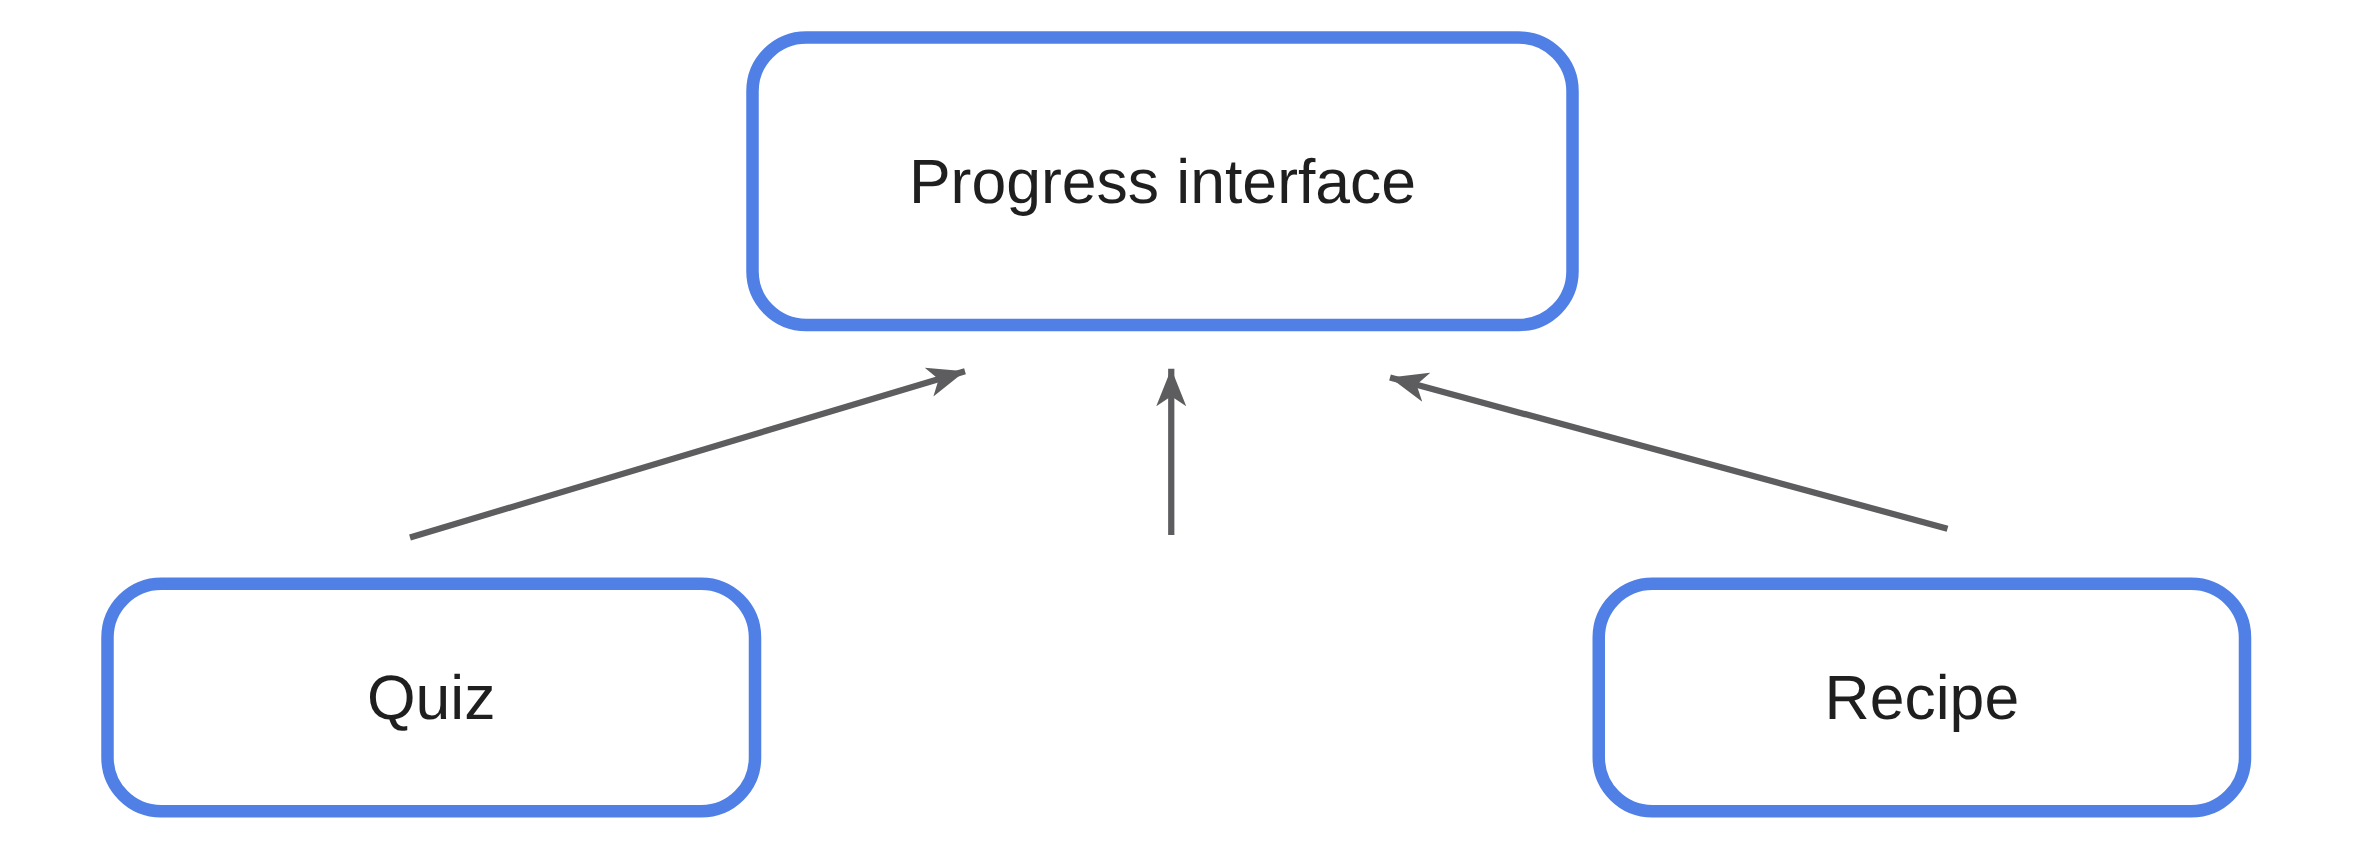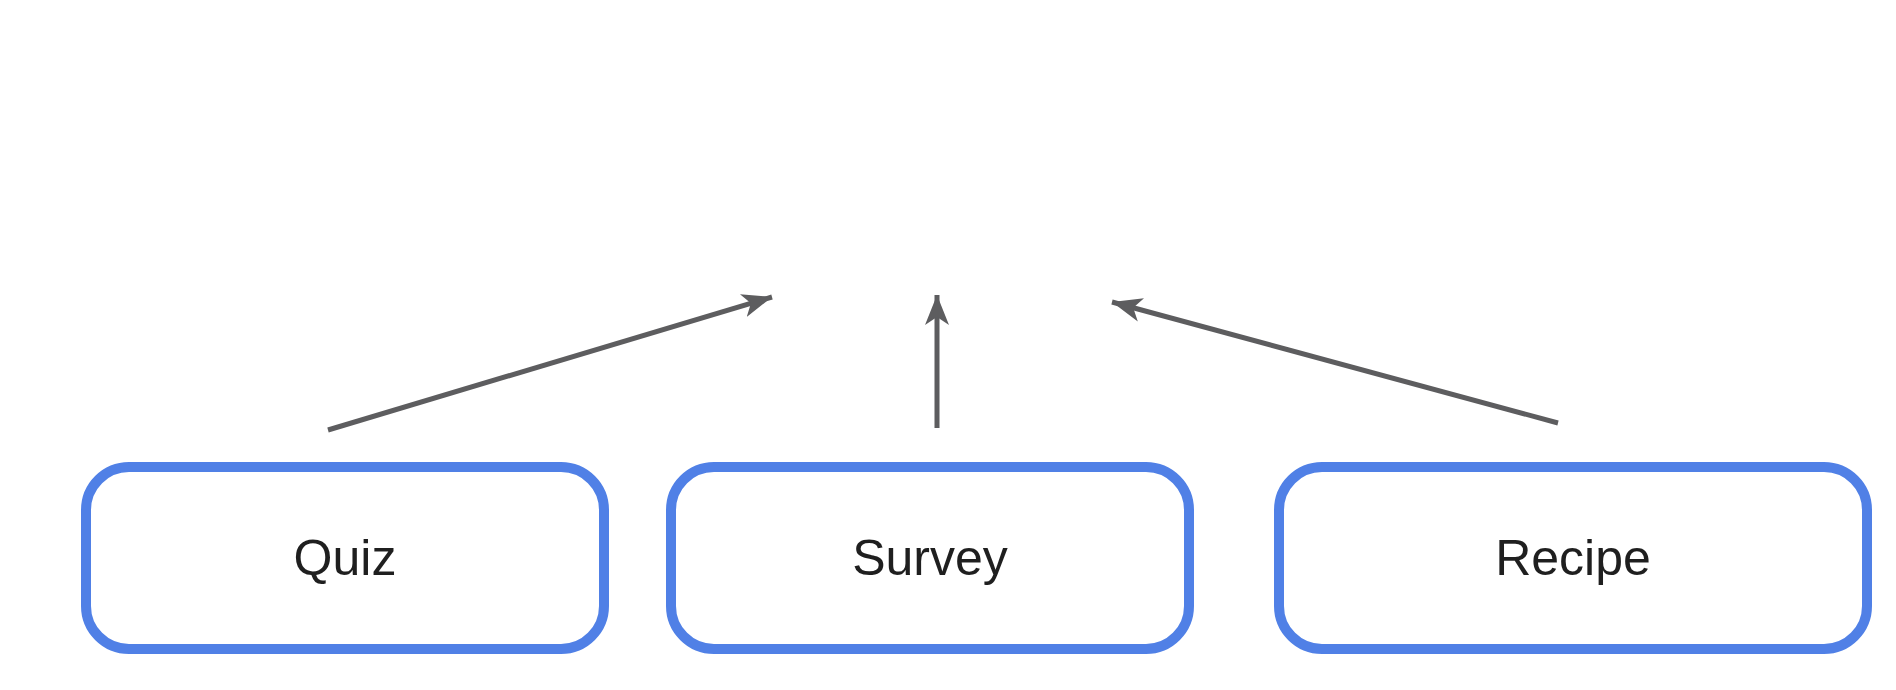--- a/index.html
+++ b/index.html
@@ -33,21 +33,21 @@
   .node-label {
     font-size: 50px;
     font-weight: 400;
     color: var(--text);
     letter-spacing: 0px;
     white-space: nowrap;
   }
   .node-top    { left: 597px;  top: 25px;  width: 666px; height: 240px; }
   .node-quiz   { left: 62px;   top: 462px; width: 528px; height: 192px; margin-left: 19px; }
   .node-survey { left: 666px;  top: 462px; width: 528px; height: 192px; }
-  .node-recipe { left: 1274px; top: 462px; width: 598px; height: 192px; }
+  .node-recipe { left: 1274px; top: 462px; width: 527px; height: 192px; }
   .edges {
     position: absolute;
     left: 0; top: 0;
     width: 1896px;
     height: 690px;
     pointer-events: none;
   }
   .arrow-line {
     stroke: var(--arrow);
     stroke-width: 5;
@@ -66,26 +66,26 @@
     <defs>
       <marker id="arrowhead" markerUnits="userSpaceOnUse" markerWidth="34" markerHeight="26" refX="30" refY="13" orient="auto">
         <path class="arrow-head" d="M0,1 L30,13 L0,25 L8,13 Z"></path>
       </marker>
     </defs>
     <line class="arrow-line" x1="328" y1="430" x2="772" y2="297" marker-end="url(#arrowhead)"></line>
     <line class="arrow-line" x1="937" y1="428" x2="937" y2="295" marker-end="url(#arrowhead)"></line>
     <line class="arrow-line" x1="1558" y1="423" x2="1112" y2="302" marker-end="url(#arrowhead)"></line>
   </svg>
 
+  <div class="node node-top">
+    <span class="node-label">Progress interface</span>
+  </div>
 
   <div class="node node-quiz">
     <span class="node-label">Quiz</span>
   </div>
 
-  <div class="node node-survey">
-    <span class="node-label">Survey</span>
-  </div>
 
   <div class="node node-recipe">
     <span class="node-label">Recipe</span>
   </div>
 
 </div>
 
 </body></html>

